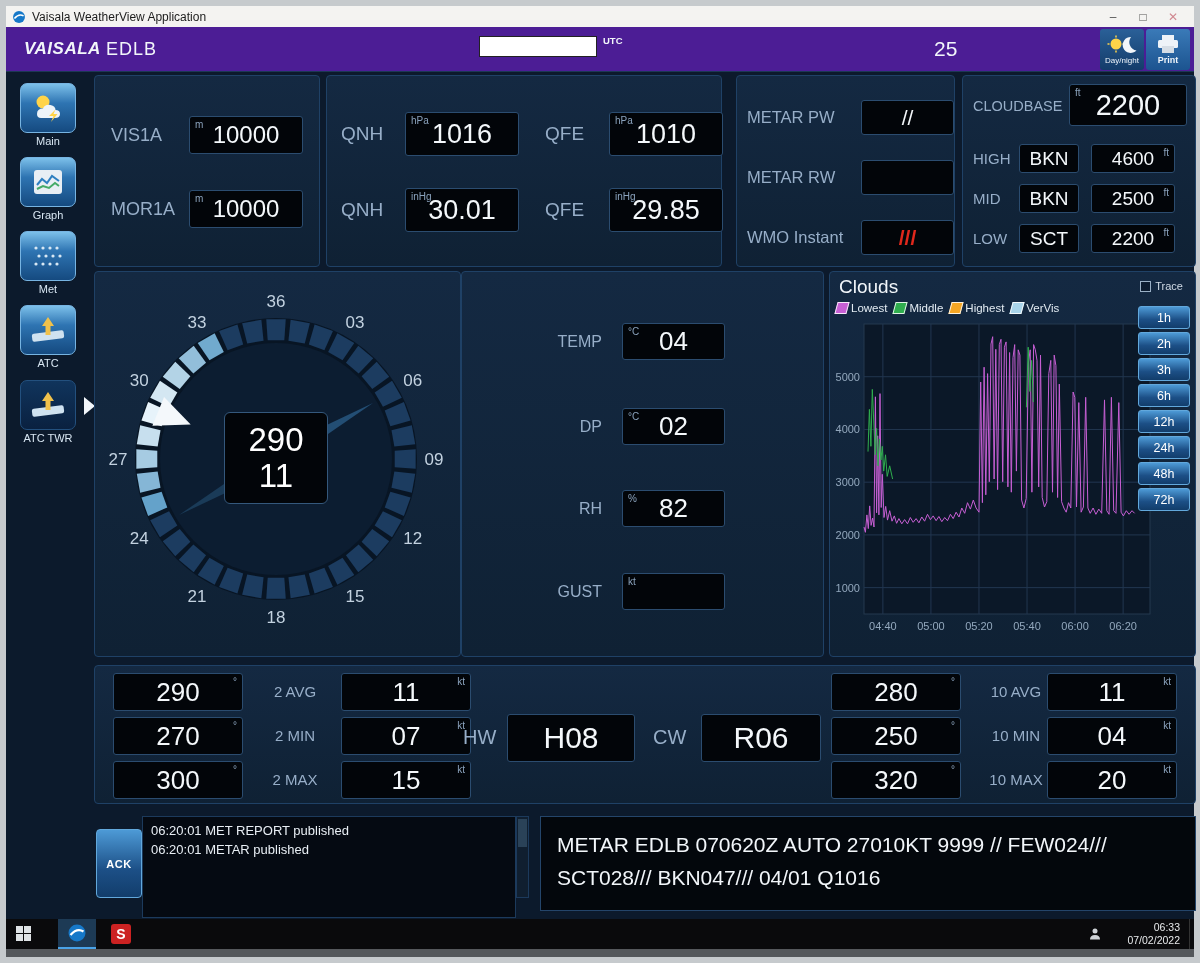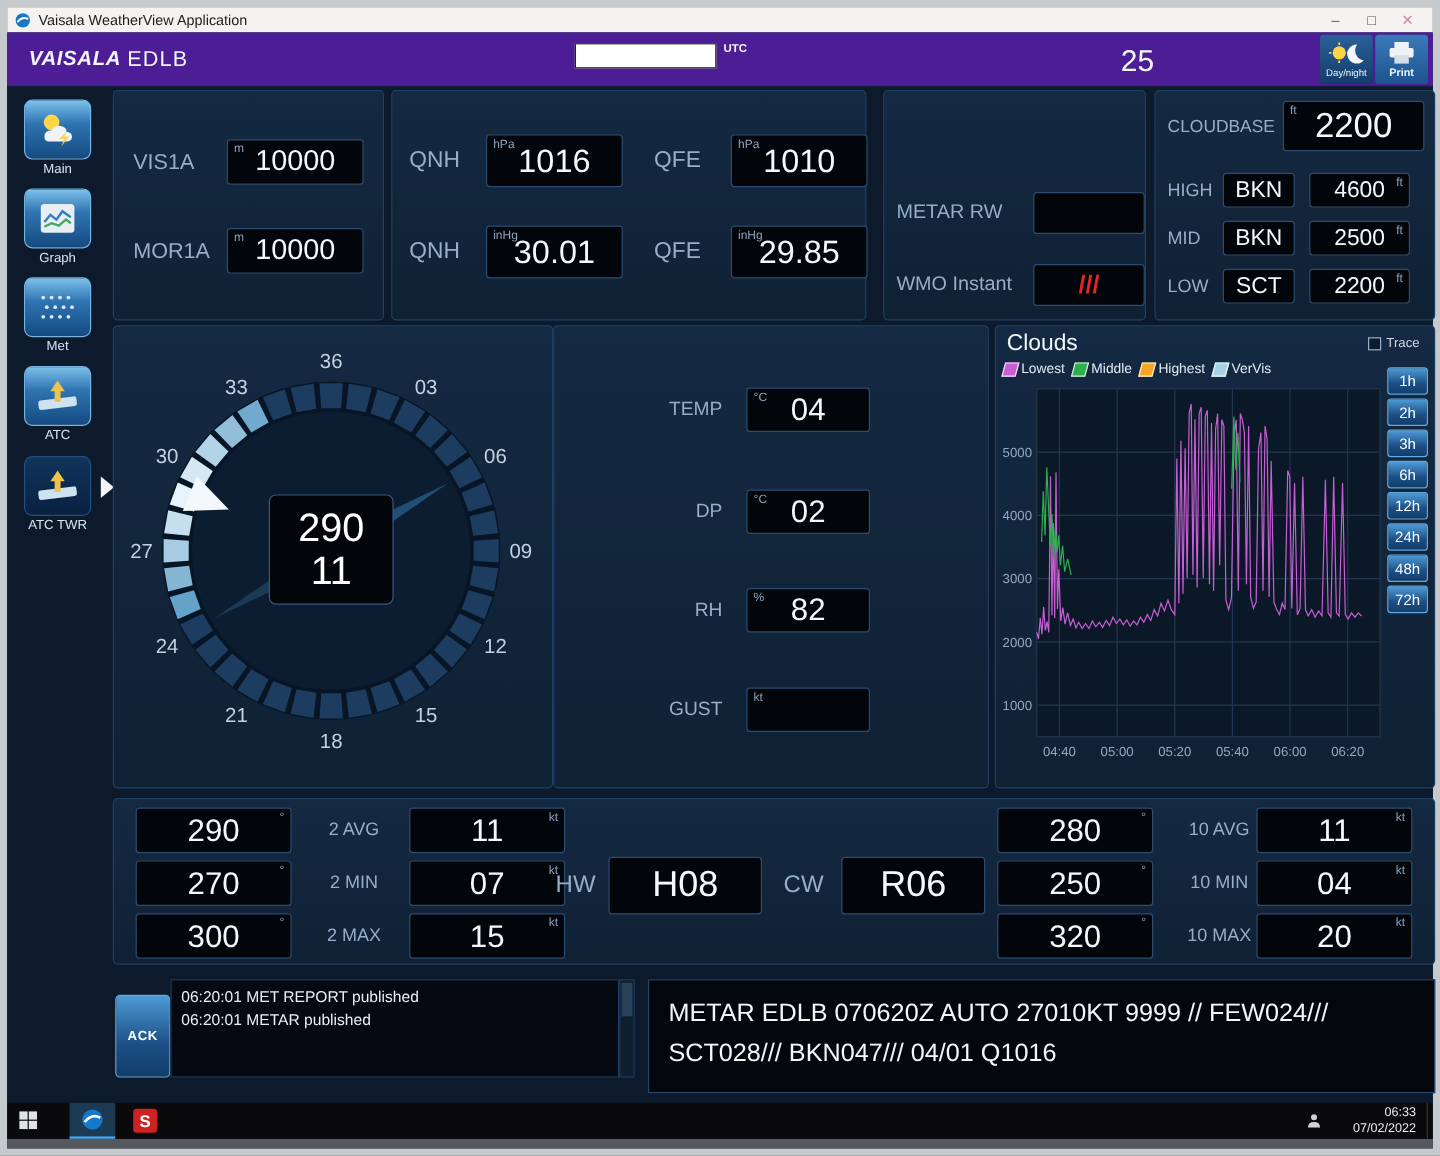--- a/index.html
+++ b/index.html
@@ -13,21 +13,21 @@
   .titlebar .ttext { font-size:12px; color:#1c1c1c; flex:1; }
   .wctl { width:30px; text-align:center; font-size:12px; color:#555; cursor:default; }
   .wctl.close { color:#d08890; }
 
   
   .header { height:45px; background:#4c1d95; border-bottom:1px solid #1d3755; position:relative; color:#f2f6fa; }
   .brand { position:absolute; left:18px; top:12px; font-size:17px; font-weight:bold; font-style:italic; letter-spacing:.5px; }
   .station { position:absolute; left:100px; top:12px; font-size:18px; letter-spacing:1px; }
   .time-redacted { position:absolute; left:473px; top:9px; width:118px; height:21px; background:#ffffff; border:1px solid #222; }
   .utc { position:absolute; left:597px; top:8px; font-size:9.5px; font-weight:bold; }
-  .rwy { position:absolute; left:928px; top:10px; font-size:25px; }
+  .rwy { position:absolute; left:928px; top:10px; font-size:21px; }
   .tile { position:absolute; top:2px; width:44px; height:41px; border-radius:3px; display:flex; flex-direction:column; align-items:center; justify-content:center; cursor:pointer; }
   .tile.daynight { right:50px; background:linear-gradient(180deg,#2a6098,#143c6a); }
   .tile.print { right:4px; background:linear-gradient(180deg,#3a7ab8,#1c5490);text-align:right; }
   .tile-lab { font-size:8px; margin-top:1px; color:#eef4fa; }
   .tile.print .tile-lab { font-size:9px; font-weight:bold; }
 
   
   .appbody { position:relative; width:1188px; height:847px; background:#0c1a2c; }
 
   
@@ -104,40 +104,40 @@
 
   
   .clouds-title { position:absolute; left:9px; top:4px; font-size:19px; color:#f2f6fa; }
   .trace { position:absolute; right:12px; top:8px; display:flex; align-items:center; color:#cfd9e4; font-size:11px; cursor:pointer; }
   .trace .cb { width:11px; height:11px; border:1px solid #9ab0c6; background:#0c1c30; margin-right:4px; display:inline-block; }
   .legend { position:absolute; left:6px; top:30px; display:flex; gap:7px; align-items:center; }
   .legend-item { display:flex; align-items:center; gap:3px; }
   .flag { width:12px; height:12px; transform:skewX(-15deg); border:1px solid rgba(255,255,255,.85); display:inline-block; }
   .leg-lab { font-size:11.5px; color:#e2ebf2; }
   #clouds-svg { position:absolute; left:4px; top:42px; }
-  .time-btns { position:absolute; right:5px; top:34px; width:34px; z-index:3; }
+  .time-btns { position:absolute; right:5px; top:34px; width:52px; z-index:3; }
   .tbtn { height:23px; line-height:23px; text-align:center; margin-bottom:3px; border-radius:3px;
           background:linear-gradient(180deg,#4d9ad6,#1c4f86 60%,#123d6b); border:1px solid #62a8dc;
           color:#fff; font-size:12.5px; cursor:pointer; }
 
   
   .p-wind .vbox { position:absolute; }
   .wdir, .wspd { width:130px; height:38px; }
   .wlbl { position:absolute; width:84px; text-align:center; font-size:15px; color:#97aec8; }
   .wlbl.r { width:90px; }
   .hwcw-lbl { position:absolute; font-size:20px; color:#97aec8; }
   .hwcw-box { width:128px; height:48px; }
   .hwcw-box .val { font-size:30px; }
 
   
   .ack-btn { position:absolute; left:90px; top:757px; width:46px; height:69px; border-radius:4px;
              background:linear-gradient(180deg,#4d9ad6,#1c4f86 60%,#123d6b); border:1px solid #62a8dc;
              color:#fff; font-size:11px; font-weight:bold; letter-spacing:.5px;
              display:flex; align-items:center; justify-content:center; cursor:pointer; }
-  .log-box { position:absolute; left:136px; top:744px; width:374px; height:82px; background:#050a12;
+  .log-box { position:absolute; left:136px; top:744px; width:374px; height:102px; background:#050a12;
              border:1px solid #1c3a5c; padding:5px 8px; color:#e8eef4; font-size:13px; line-height:1.45; }
   .log-scroll { position:absolute; left:510px; top:744px; width:13px; height:82px; background:#101f30; border:1px solid #1c3a5c; }
   .log-thumb { width:9px; height:28px; margin:2px auto; background:#2a4258; }
   .metar-box { position:absolute; left:534px; top:744px; width:656px; height:95px; background:#03070c;
                border:1px solid #24456a; padding:12px 16px; color:#f2f6fa; font-size:21px; line-height:1.55; }
 
   
   .taskbar { height:30px; background:#0a0a0c; position:relative; }
   .tb-start { position:absolute; left:10px; top:7px; cursor:pointer; }
   .tb-tile { position:absolute; top:0; width:38px; height:30px; display:flex; align-items:center; justify-content:center; cursor:pointer; }
@@ -300,20 +300,26 @@
             </div>
             <span class="lbl second">QFE</span>
             <div class="vbox">
               <span class="unit">inHg</span>
               <span class="val">29.85</span>
             </div>
           </div>
         </div>
 
         <div class="panel p-metar">
+          <div class="mrow" style="top:24px">
+            <span class="lbl">METAR PW</span>
+            <div class="vbox">
+                <span class="val">//</span>
+              </div>
+          </div>
           <div class="mrow" style="top:84px">
             <span class="lbl">METAR RW</span>
             <div class="vbox">
                 <span class="val"></span>
               </div>
           </div>
           <div class="mrow" style="top:144px">
             <span class="lbl">WMO Instant</span>
             <div class="vbox">
                 <span class="val alert-val">///</span>

